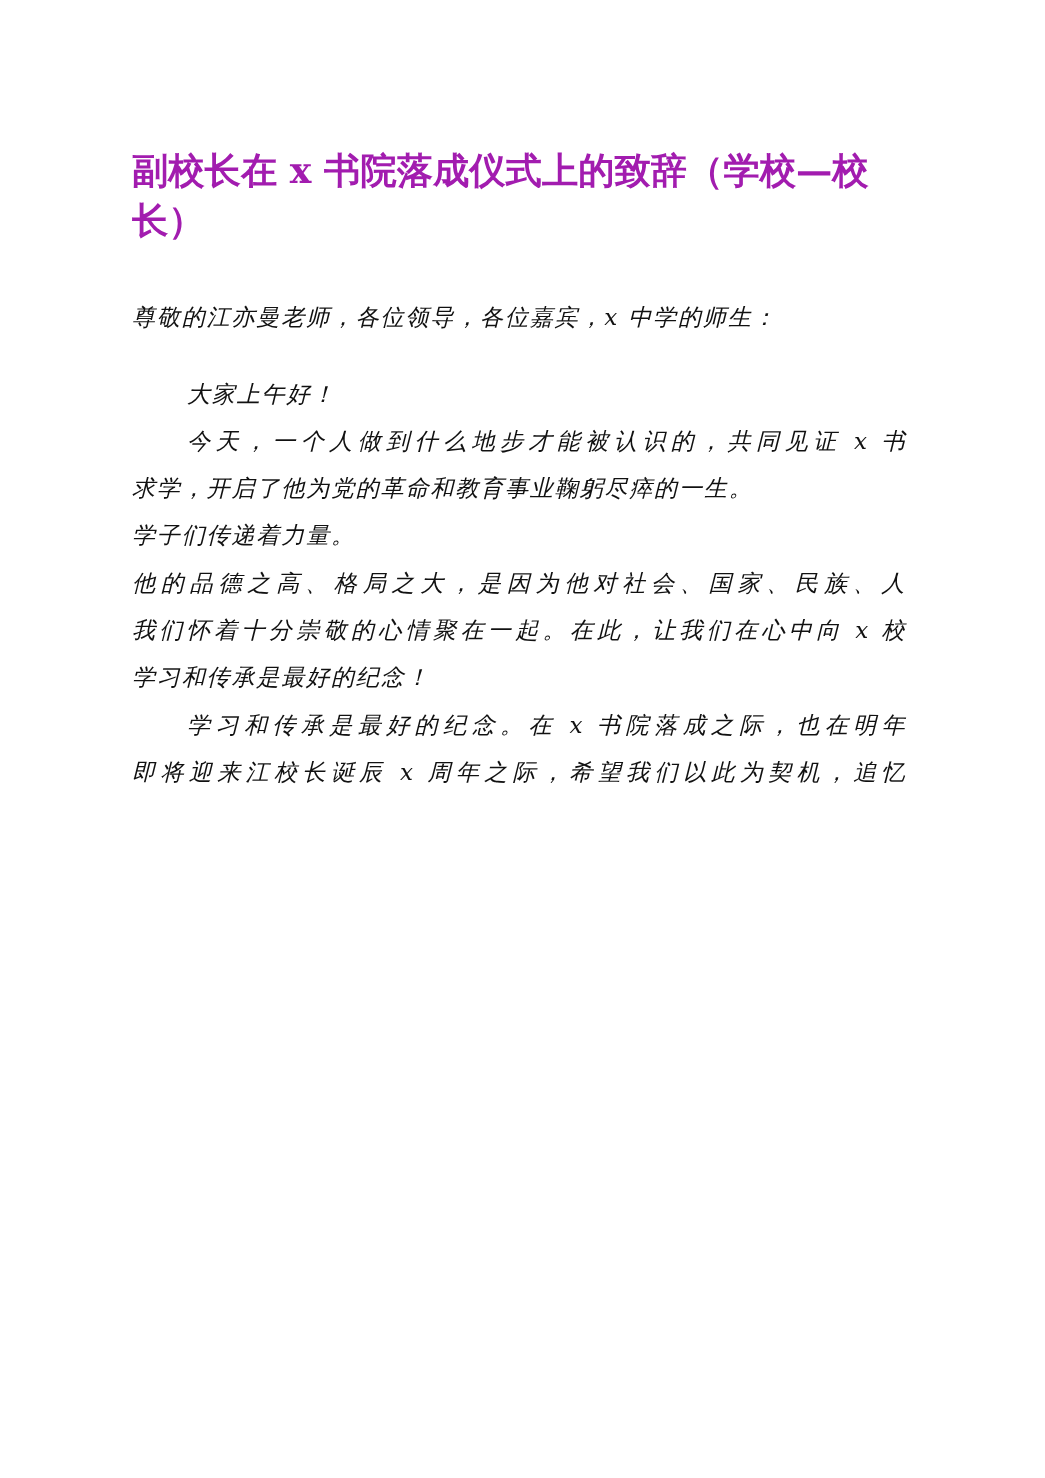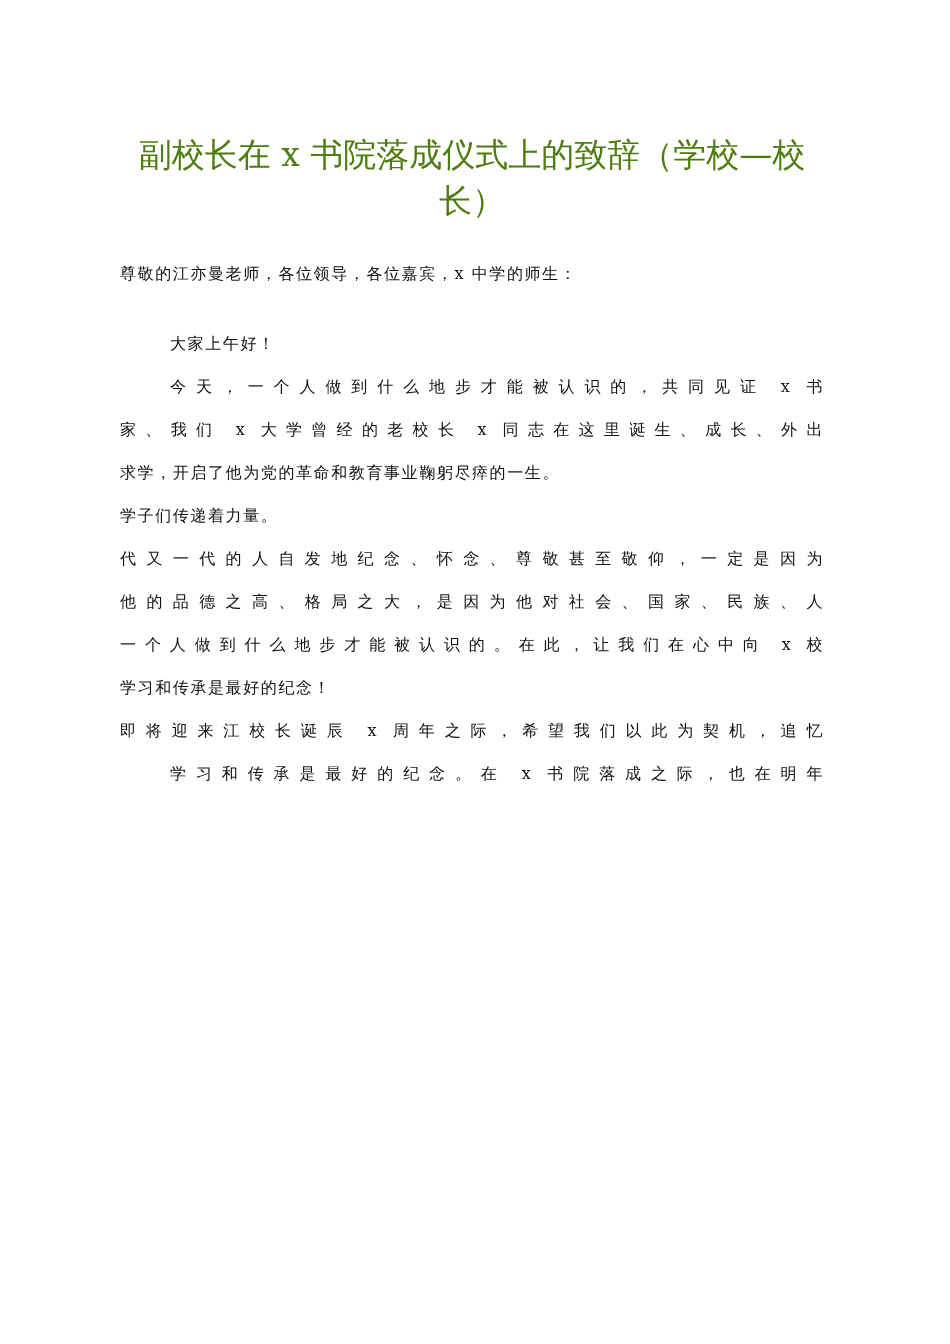--- a/index.html
+++ b/index.html
@@ -18,39 +18,39 @@
       position: absolute;
       left: 120px;
       top: 0;
       width: 704px;
     }
     .title {
       position: absolute;
       left: 0;
       top: 132px;
       width: 704px;
-      text-align: center;
       font-family: "DejaVu Serif", "Liberation Serif", serif;
-      font-weight: normal;
+      font-weight: bold;
       font-size: 33px;
       line-height: 46px;
       letter-spacing: 0px;
-      color: #4d7c0f;
+      color: #a21caf;
       margin: 0;
     }
     .body-text {
       position: absolute;
       left: 0;
-      top: 252px;
+      top: 267px;
       width: 704px;
       font-family: "DejaVu Serif", "Liberation Serif", serif;
-      font-size: 16px;
+      font-size: 21px;
       line-height: 43px;
       letter-spacing: 1.6px;
       color: #111111;
+      font-style: italic;
     }
     .para {
       margin: 0;
       padding: 0;
       text-align: justify;
       text-align-last: left;
     }
     .para .line {
       display: block;
       text-align: justify;
@@ -83,35 +83,33 @@
     <p class="para salutation">
       <span class="line last">尊敬的江亦曼老师，各位领导，各位嘉宾，x 中学的师生：</span>
     </p>
 
     <p class="para">
       <span class="line indent last">大家上午好！</span>
     </p>
 
     <p class="para">
       <span class="line indent">今天，一个人做到什么地步才能被认识的，共同见证 x 书</span>
-      <span class="line">家、我们 x 大学曾经的老校长 x 同志在这里诞生、成长、外出</span>
       <span class="line last">求学，开启了他为党的革命和教育事业鞠躬尽瘁的一生。</span>
     </p>
 
 
     <p class="para">
       <span class="line last">学子们传递着力量。</span>
     </p>
 
     <p class="para">
-      <span class="line">代又一代的人自发地纪念、怀念、尊敬甚至敬仰，一定是因为</span>
       <span class="line">他的品德之高、格局之大，是因为他对社会、国家、民族、人</span>
-      <span class="line">一个人做到什么地步才能被认识的。在此，让我们在心中向 x 校</span>
+      <span class="line">我们怀着十分崇敬的心情聚在一起。在此，让我们在心中向 x 校</span>
       <span class="line last">学习和传承是最好的纪念！</span>
     </p>
 
     <p class="para">
+      <span class="line indent">学习和传承是最好的纪念。在 x 书院落成之际，也在明年</span>
       <span class="line">即将迎来江校长诞辰 x 周年之际，希望我们以此为契机，追忆</span>
-      <span class="line indent">学习和传承是最好的纪念。在 x 书院落成之际，也在明年</span>
     </p>
 
   </div>
 </div>
 
 </body></html>

